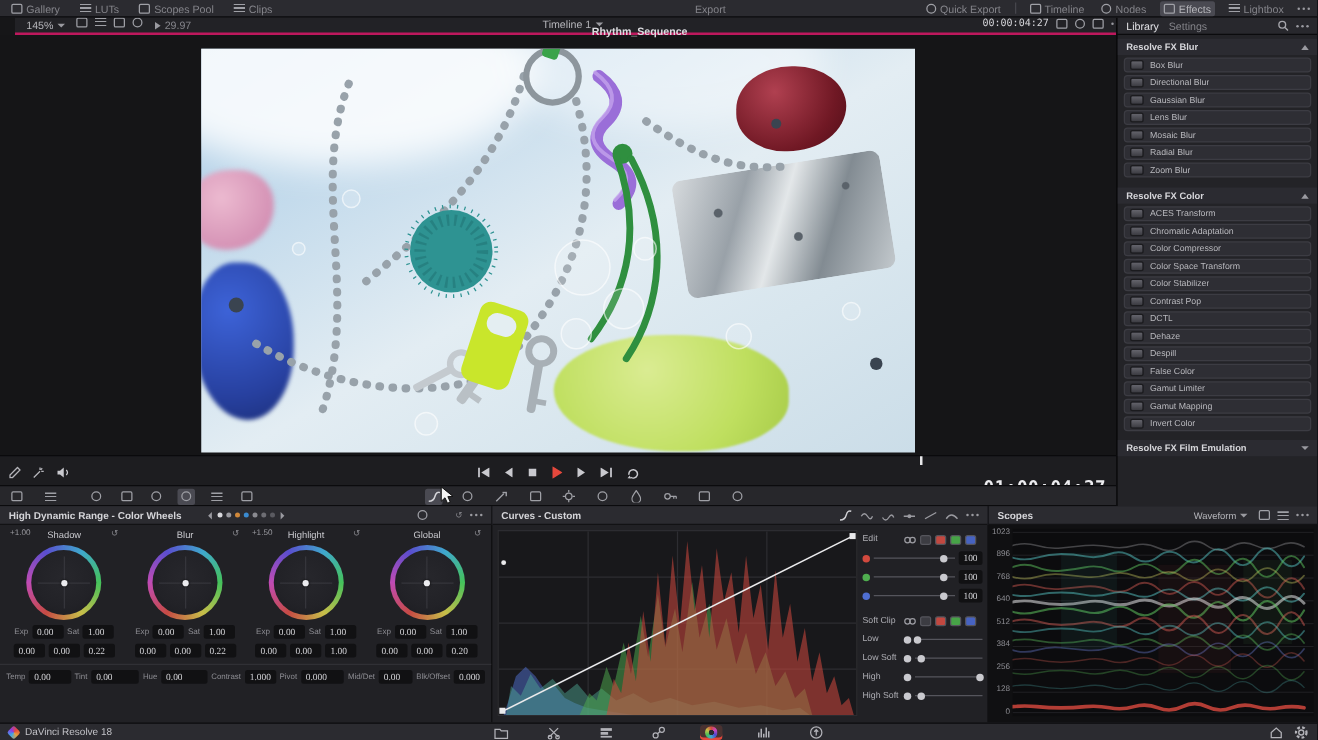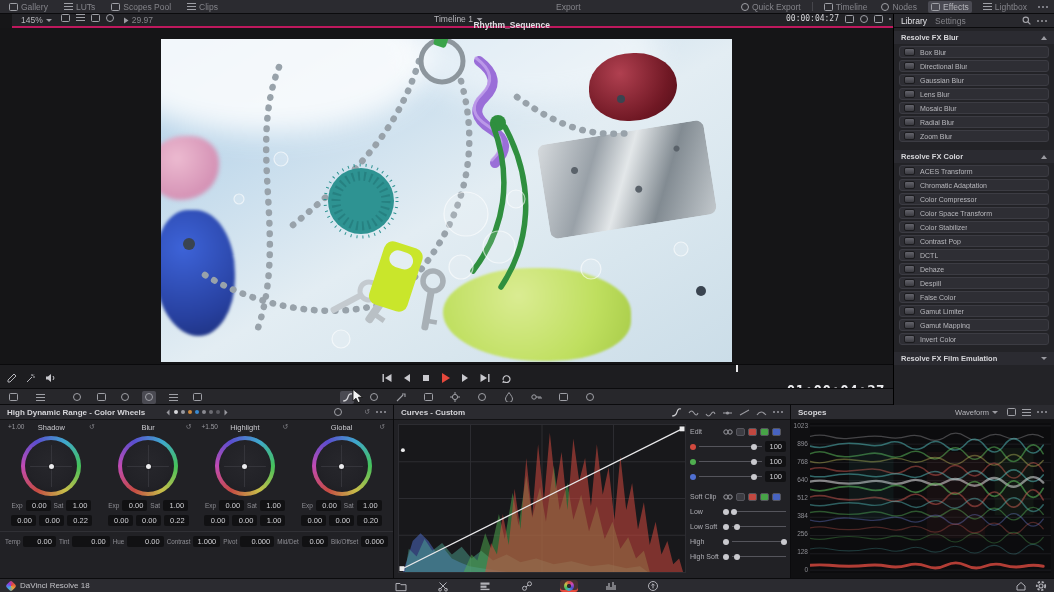--- a/index.html
+++ b/index.html
@@ -12,21 +12,21 @@
   .dim{color:#84848a;}
   .sep{width:1px;height:9px;background:#46464c;}
   .dots-menu{display:inline-flex;gap:2px;align-items:center;}
   .dots-menu i{width:2px;height:2px;border-radius:50%;background:#9a9aa0;}
   .chevd{width:0;height:0;border-left:3px solid transparent;border-right:3px solid transparent;border-top:3.5px solid #9a9aa0;display:inline-block;}
   .chevu{width:0;height:0;border-left:3.5px solid transparent;border-right:3.5px solid transparent;border-bottom:4px solid #9a9aa0;display:inline-block;}
   .ic{display:inline-block;}
   .ic.sq{width:9px;height:8px;border:1px solid #9fa0a6;border-radius:1.5px;}
   .ic.ci{width:8px;height:8px;border:1px solid #9fa0a6;border-radius:50%;}
   .ic.sl{width:9px;height:7px;background:repeating-linear-gradient(to bottom,#9fa0a6 0 1px,transparent 1px 3px);}
-  .vbox{background:#111113;border-radius:2px;padding:1px 4px;font-size:7.5px;color:#d2d2d6;min-width:24px;text-align:right;line-height:9px;}
+  .vbox{background:#111113;border-radius:2px;padding:1px 4px;font-size:7.5px;color:#d2d2d6;min-width:24px;text-align:left;line-height:9px;font-family:Liberation Serif, serif;}
 
   
   #top-bar{position:absolute;left:0;top:0;width:1054px;height:14px;background:#2b2b30;border-bottom:1px solid #0b0b0d;display:flex;align-items:center;padding:0 6px;gap:10px;z-index:5;}
   .tb-btn{display:inline-flex;align-items:center;gap:3px;height:12px;padding:0 3px;border-radius:2px;}
   .tb-btn.active{background:#4a4a52;}
   #tb-title{position:absolute;left:50%;transform:translateX(-50%);display:flex;gap:6px;align-items:center;}
   #tb-title .ttl{font-size:8.5px;color:#dcdce0;font-weight:bold;margin-top:36px;}
   #tb-right{margin-left:auto;display:flex;align-items:center;gap:8px;}
 
   

